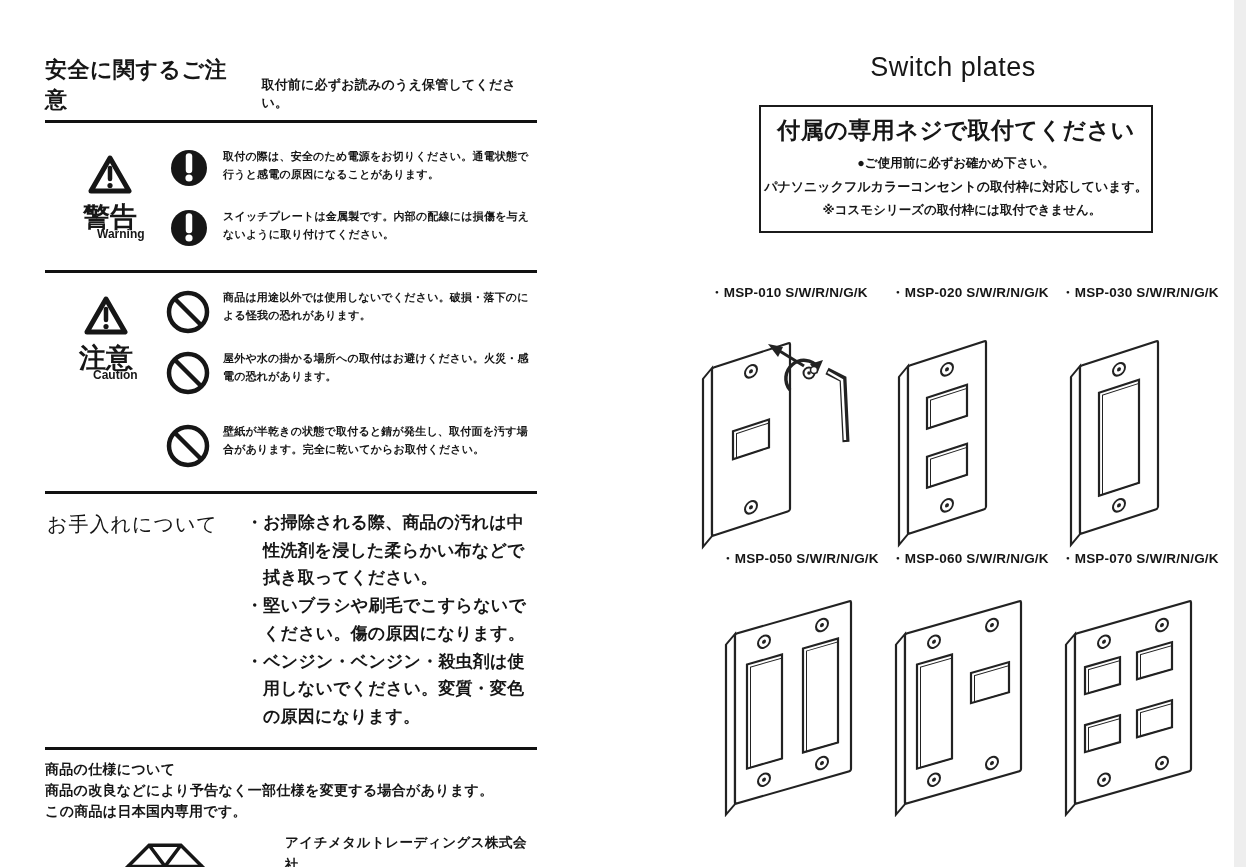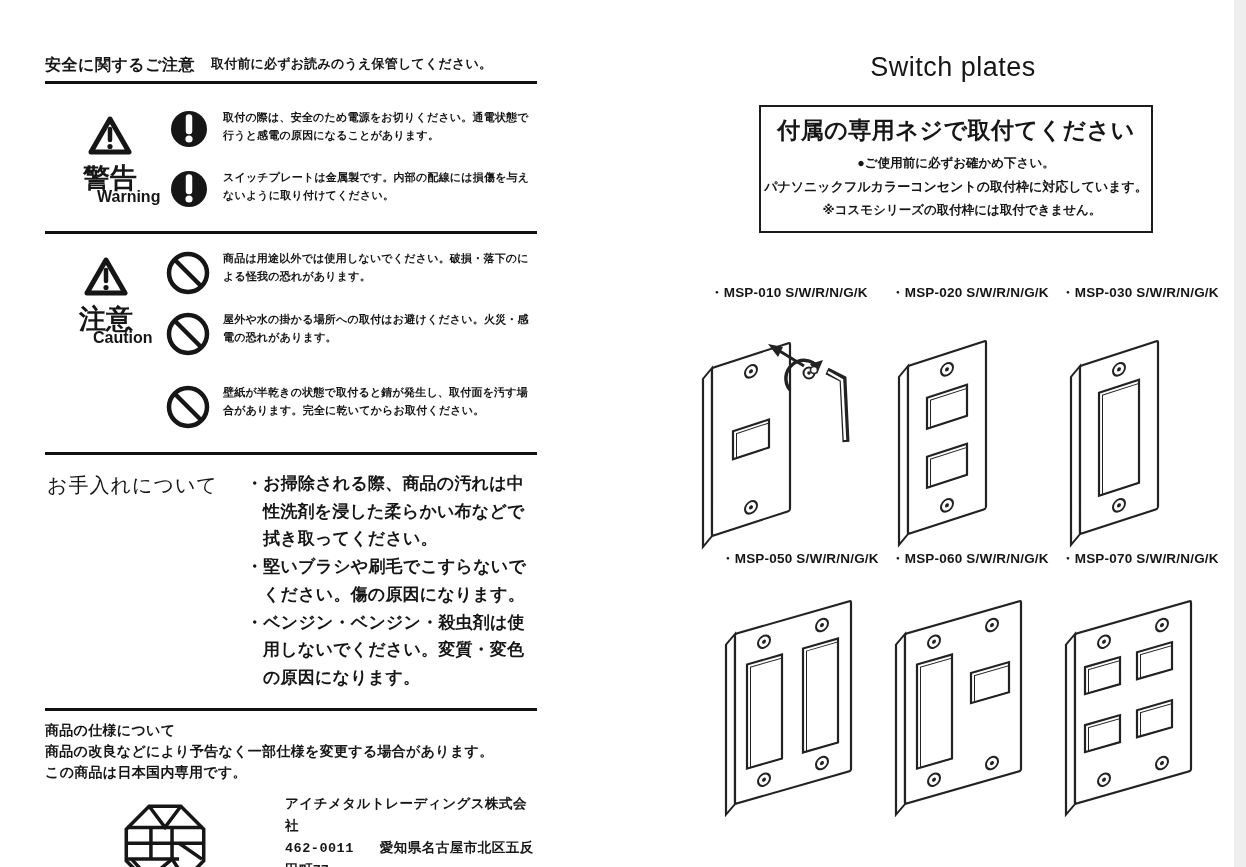--- a/index.html
+++ b/index.html
@@ -7,30 +7,30 @@
   .page {
     position:relative; width:1246px; height:867px; background:#ffffff;
     font-family:"Liberation Sans","DejaVu Sans",sans-serif; color:#161616;
     overflow:hidden; margin:0 auto;
   }
   .scan-edge { position:absolute; right:0; top:0; width:12px; height:100%; background:#eeeeee; }
 
   
   .left-page { position:absolute; left:45px; top:55px; width:492px; }
   .safety-header { display:flex; align-items:flex-end; gap:16px; border-bottom:3.5px solid #111; padding-bottom:5px; }
-  .safety-title { font-size:16px; font-weight:bold; letter-spacing:.5px; }
+  .safety-title { font-size:22px; font-weight:bold; letter-spacing:.5px; }
   .safety-sub { font-size:13px; font-weight:bold; padding-bottom:3px; letter-spacing:.2px; }
 
   .sec { border-bottom:3px solid #111; }
   .sec-flex { display:flex; }
 
   .warn-label-block { width:118px; flex:0 0 118px; padding-top:6px; }
   .warn-label-row { display:flex; align-items:center; gap:4px;flex-direction:column; }
   .warn-label-cjk { font-size:27px; font-weight:bold; line-height:1.05; }
-  .warn-label-en { font-size:16px; font-weight:bold; margin:-4px 0 0 46px; }
+  .warn-label-en { font-size:12px; font-weight:bold; margin:-4px 0 0 46px; }
 
   .items { flex:1; display:flex; flex-direction:column; }
   .item { display:flex; gap:14px; align-items:flex-start; }
   .item-text { font-size:11px; font-weight:bold; line-height:1.62; letter-spacing:.2px; }
 
   .warning-sec { padding:25px 0 18px 6px; }
   .warning-sec .item + .item { margin-top:16px; }
   .caution-sec { padding:16px 0 18px 2px; }
   .caution-sec .items { gap:11px; }
   .caution-sec .item { gap:12px; }

